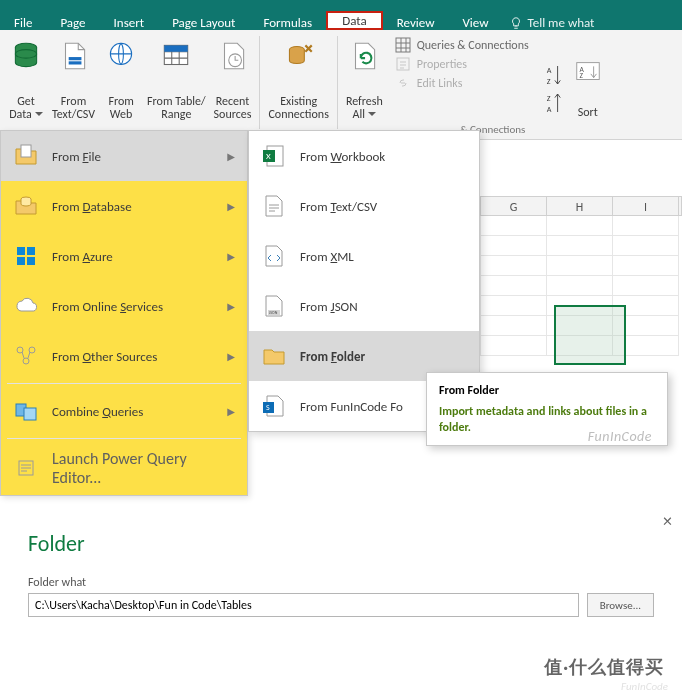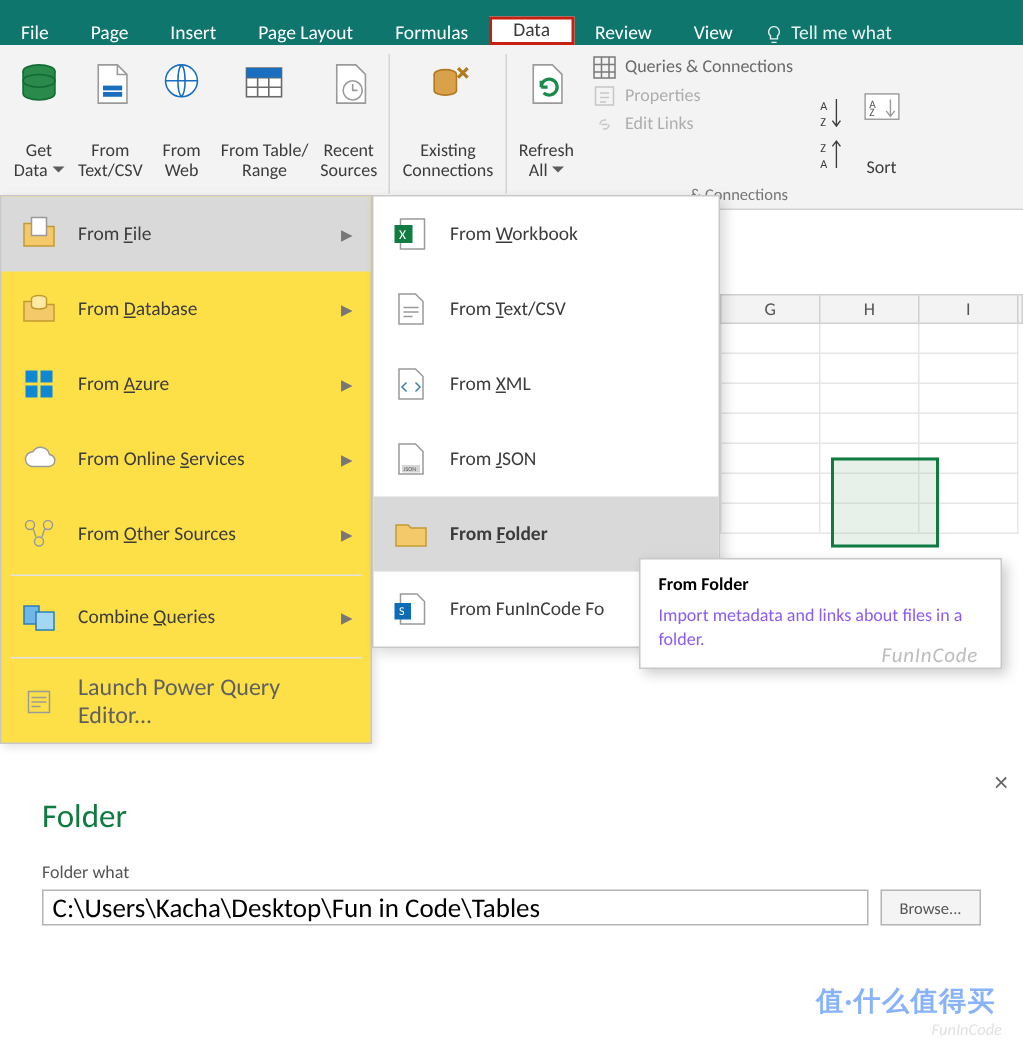--- a/index.html
+++ b/index.html
@@ -39,44 +39,44 @@
   .dd-item.hov { background: #d9d9d9; }
   .dd-item .arrow { margin-left: auto; font-size: 10px; color: #777; }
   .dd-ico { width: 26px; height: 26px; flex: 0 0 26px; }
   .dd-sep { height: 1px; background: #e2e2e2; margin: 2px 6px; }
   .dd-item.small { padding: 8px 12px; font-size: 16px; color: #606060; }
   .ital-u { text-decoration: underline; }
 
   
   .tooltip { position: absolute; left: 426px; top: 372px; width: 242px; background: #fff; border: 1px solid #c8c8c8; box-shadow: 3px 3px 8px rgba(0,0,0,.2); padding: 10px 12px; font-size: 12px; z-index: 7; }
   .tooltip b { display: block; margin-bottom: 6px; font-size: 12px; }
-  .tooltip p { color: #8b5cf6; line-height: 1.35; }
+  .tooltip p { color: #4d7c0f; line-height: 1.35; font-weight: bold; }
 
   
   .sheet { position: absolute; left: 480px; top: 196px; right: 0; height: 170px; z-index: 1; }
   .sheet-head { display: flex; height: 20px; background: #f3f3f3; border: 1px solid #d0d0d0; }
   .sheet-head .col { width: 66px; border-right: 1px solid #d0d0d0; text-align: center; font-size: 12px; color: #555; line-height: 20px; }
   .sheet-grid { display: grid; grid-template-columns: 66px 66px 66px; grid-auto-rows: 20px; border-left: 1px solid #e6e6e6; }
   .sheet-grid .cell { border-right: 1px solid #e6e6e6; border-bottom: 1px solid #e6e6e6; }
   .sel-cell { position: absolute; left: 554px; top: 305px; width: 72px; height: 60px; border: 2px solid #0f7b41; background: rgba(160,200,170,.25); z-index: 2; }
 
   
   .dlg-close { position: absolute; right: 10px; top: 510px; font-size: 18px; color: #666; cursor: pointer; }
 
   
   .folder-dlg { position: absolute; left: 28px; top: 530px; right: 28px; }
   .folder-title { color: #0f7b41; font-size: 22px; font-weight: 400; margin-bottom: 18px; }
   .folder-label { font-size: 12px; color: #555; margin-bottom: 4px; }
   .folder-row { display: flex; gap: 8px; }
-  .folder-input { flex: 1; height: 24px; border: 1px solid #b5b5b5; padding: 0 6px; font-size: 18px; background: #fff; }
+  .folder-input { flex: 1; height: 24px; border: 1px solid #b5b5b5; padding: 0 6px; font-size: 12px; background: #fff; }
   .folder-btn { height: 24px; border: 1px solid #b5b5b5; background: #f4f4f4; padding: 0 12px; font-size: 11px; color: #555; cursor: pointer; }
 
   
   .wm1 { position: absolute; right: 30px; top: 428px; font-size: 14px; color: #bdbdbd; font-style: italic; letter-spacing: .5px; z-index: 10; }
-  .wm2 { position: absolute; right: 18px; bottom: 16px; font-size: 18px; color: #3b82f6; font-weight: 600; letter-spacing: 1px; opacity: .6; }
+  .wm2 { position: absolute; right: 18px; bottom: 16px; font-size: 18px; color: #000000; font-weight: 600; letter-spacing: 1px; opacity: .6; }
   .wm3 { position: absolute; right: 14px; bottom: 2px; font-size: 11px; color: #c9c9c9; font-style: italic; opacity: .55; }
 </style>
 </head>
 <body>
 
 <div class="menubar">
   <div class="menu-tab">File</div>
   <div class="menu-tab">Page</div>
   <div class="menu-tab">Insert</div>
   <div class="menu-tab">Page Layout</div>

